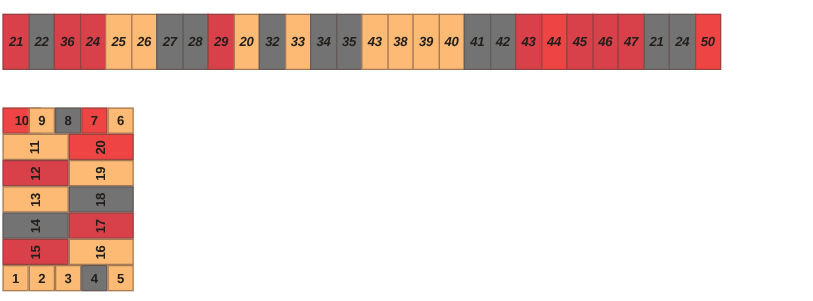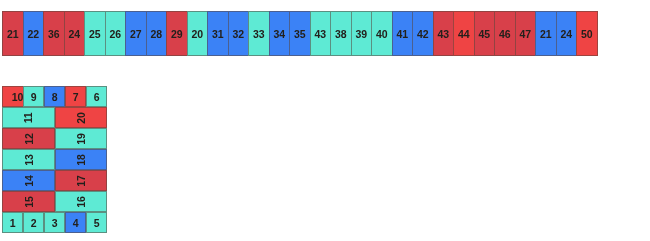--- a/index.html
+++ b/index.html
@@ -18,20 +18,21 @@
 
   
   #strip {
     position: absolute;
     left: 2px;
     top: 11px;
     height: 45px;
     display: flex;
     flex-direction: row;
     align-items: stretch;
+    font-style: italic;
   }
   #strip .cell {
     width: 21.5px;
     height: 45px;
     box-sizing: border-box;
     border: 1px solid rgba(90,70,60,0.55);
     margin-right: -1px;
     display: flex;
     align-items: center;
     justify-content: center;
@@ -64,22 +65,22 @@
     letter-spacing: -0.2px;
   }
   #grid .cell.vert > span {
     transform: rotate(-90deg);
     display: inline-block;
     white-space: nowrap;
   }
 
   
   .c-red    { background: #d8404a; }
-  .c-green  { background: #5eead4; }
-  .c-blue   { background: #3b82f6; }
+  .c-green  { background: #fdba74; }
+  .c-blue   { background: #737373; }
   .c-yellow { background: #ef4444; }
 </style>
 </head>
 <body>
 
 <div id="strip">
     <div class="cell c-red">
       <span>21</span>
     </div>
     <div class="cell c-blue">
@@ -103,23 +104,20 @@
     <div class="cell c-blue">
       <span>28</span>
     </div>
     <div class="cell c-red">
       <span>29</span>
     </div>
     <div class="cell c-green">
       <span>20</span>
     </div>
     <div class="cell c-blue">
-      <span>31</span>
-    </div>
-    <div class="cell c-blue">
       <span>32</span>
     </div>
     <div class="cell c-green">
       <span>33</span>
     </div>
     <div class="cell c-blue">
       <span>34</span>
     </div>
     <div class="cell c-blue">
       <span>35</span>

